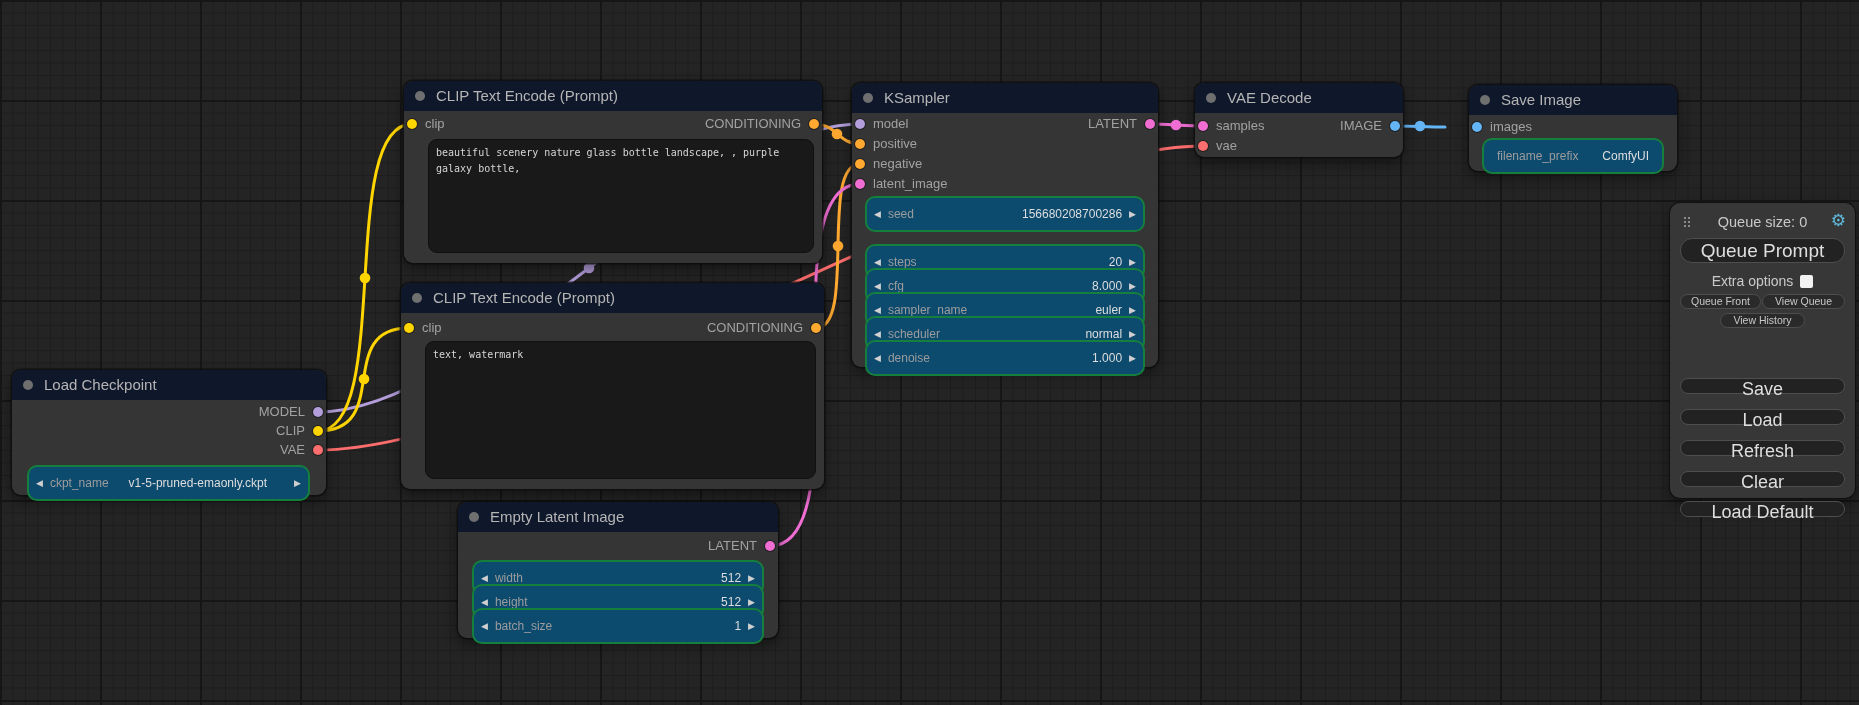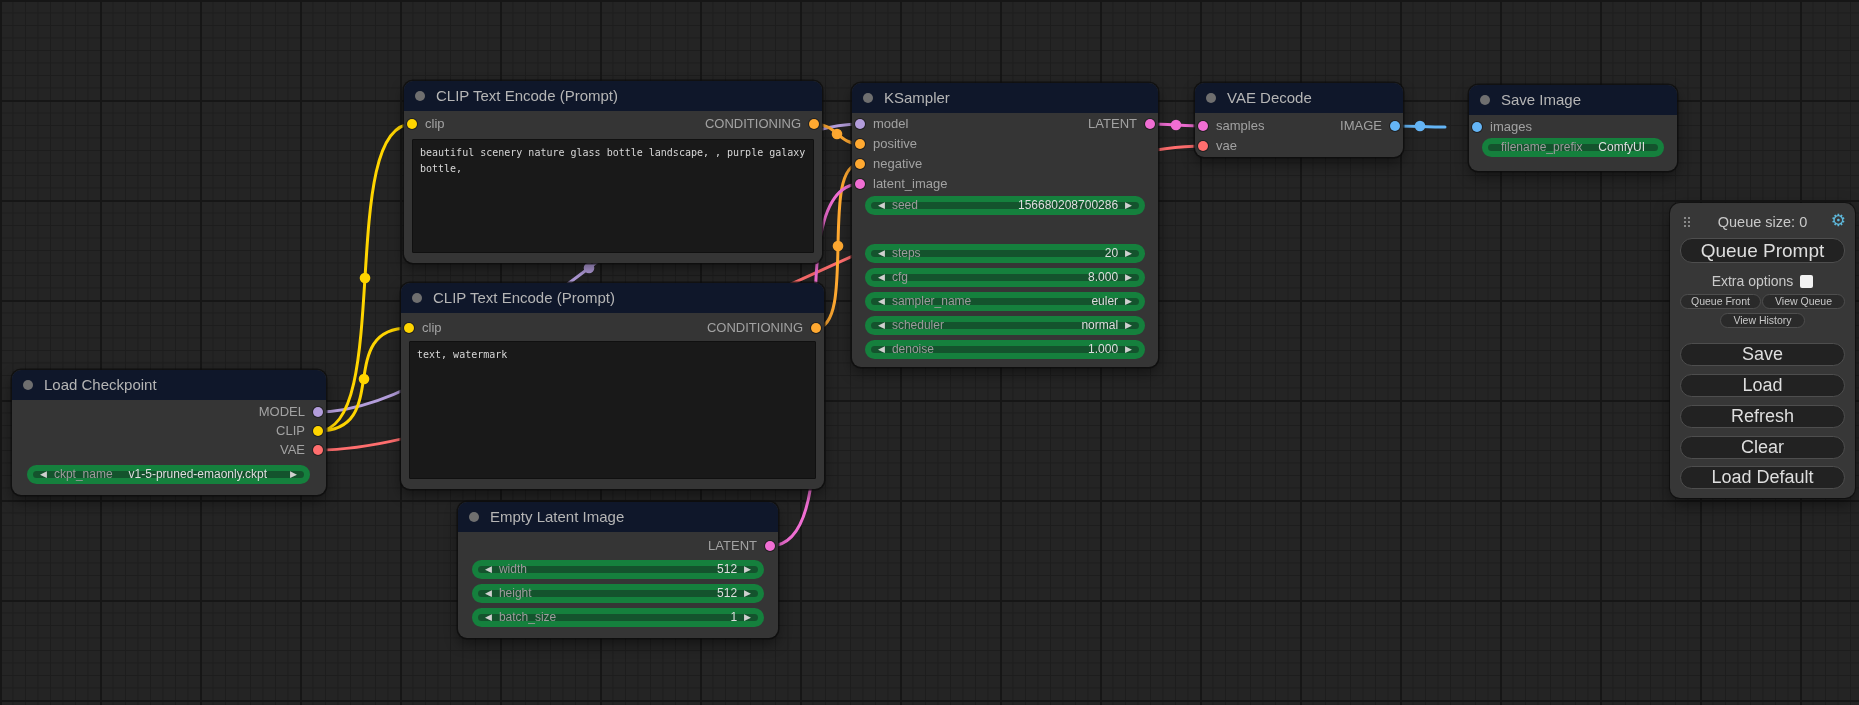--- a/index.html
+++ b/index.html
@@ -38,52 +38,52 @@
     position:absolute; top:50%; transform:translateY(-50%);
     width:10px; height:10px; border-radius:50%;
     box-shadow:0 0 0 1px rgba(0,0,0,.4);
   }
   .row.in  { padding-left:21px; text-align:left; }
   .row.in  .port-dot { left:3px; }
   .row.out { padding-right:21px; text-align:right; }
   .row.out .port-dot { right:3px; }
 
   .widget {
-    position:absolute; height:19px;
-    background:#14532d; border:6px solid #15803d; border-radius:10px;
+    position:absolute; height:36px;
+    background:#0c4a6e; border:2px solid #15803d; border-radius:10px;
     font-size:12px; line-height:17px; color:#9c9c9c;
     display:flex; align-items:center;
   }
   .widget .arrow { font-size:9px; color:#d0d0d0; padding:0 7px; line-height:17px; }
   .widget .w-label { flex:0 0 auto; color:#9c9c9c; white-space:nowrap; }
   .widget .w-spacer { flex:1 1 auto; }
   .widget .w-value { flex:0 0 auto; color:#dedede; white-space:nowrap; }
   .widget.no-arrows { padding:0 13px; }
   .toggle-dot { width:13px; height:13px; border-radius:50%; margin-left:5px; margin-right:-8px; flex:0 0 auto; }
 
   .prompt-box {
-    position:absolute; left:8px; right:8px; bottom:10px;
-    background:#191919; border:1px solid #101010; border-radius:1px;
+    position:absolute; left:24px; right:8px; bottom:10px;
+    background:#191919; border:1px solid #101010; border-radius:9px;
     font-family:"DejaVu Sans Mono", monospace; font-size:10px; line-height:1.6;
     color:#d6d6d6; padding:5px 7px; white-space:pre-wrap; word-break:break-word;
     overflow:hidden;
   }
 
   
   #queue-panel {
     position:absolute; left:1670px; top:203px; width:185px; height:295px; z-index:3;
     background:#373737; border-radius:10px;
     box-shadow:0 0 0 1px rgba(10,10,10,.6), 0 6px 16px rgba(0,0,0,.5);
   }
   .qp-btn {
     position:absolute; left:10px; right:10px;
     background:#222222; border:1px solid #4e4e4e; border-radius:12px;
     color:#dedede; text-align:center; cursor:default;
   }
-  .qp-big { height:23px; font-size:18px; line-height:21px; }
+  .qp-big { height:16px; font-size:18px; line-height:21px;margin-top:35px; }
   .qp-pill { background:#2a2a2a; border:1px solid #4e4e4e; border-radius:9px;
     color:#c8c8c8; font-size:10.5px; text-align:center; position:absolute; height:15px; line-height:13px; }
   #drag-handle {
     position:absolute; left:13px; top:13px; width:7px; height:11px;
     background-image:radial-gradient(circle, #8a8a8a 1px, transparent 1.3px);
     background-size:4px 4px;
   }
   #queue-size { position:absolute; left:0; right:0; top:11px; text-align:center; color:#c9c9c9; font-size:14.5px; }
   #gear { position:absolute; right:9px; top:8px; font-size:17px; line-height:20px; }
   #extra-row { position:absolute; left:0; right:0; top:70px; height:16px;

